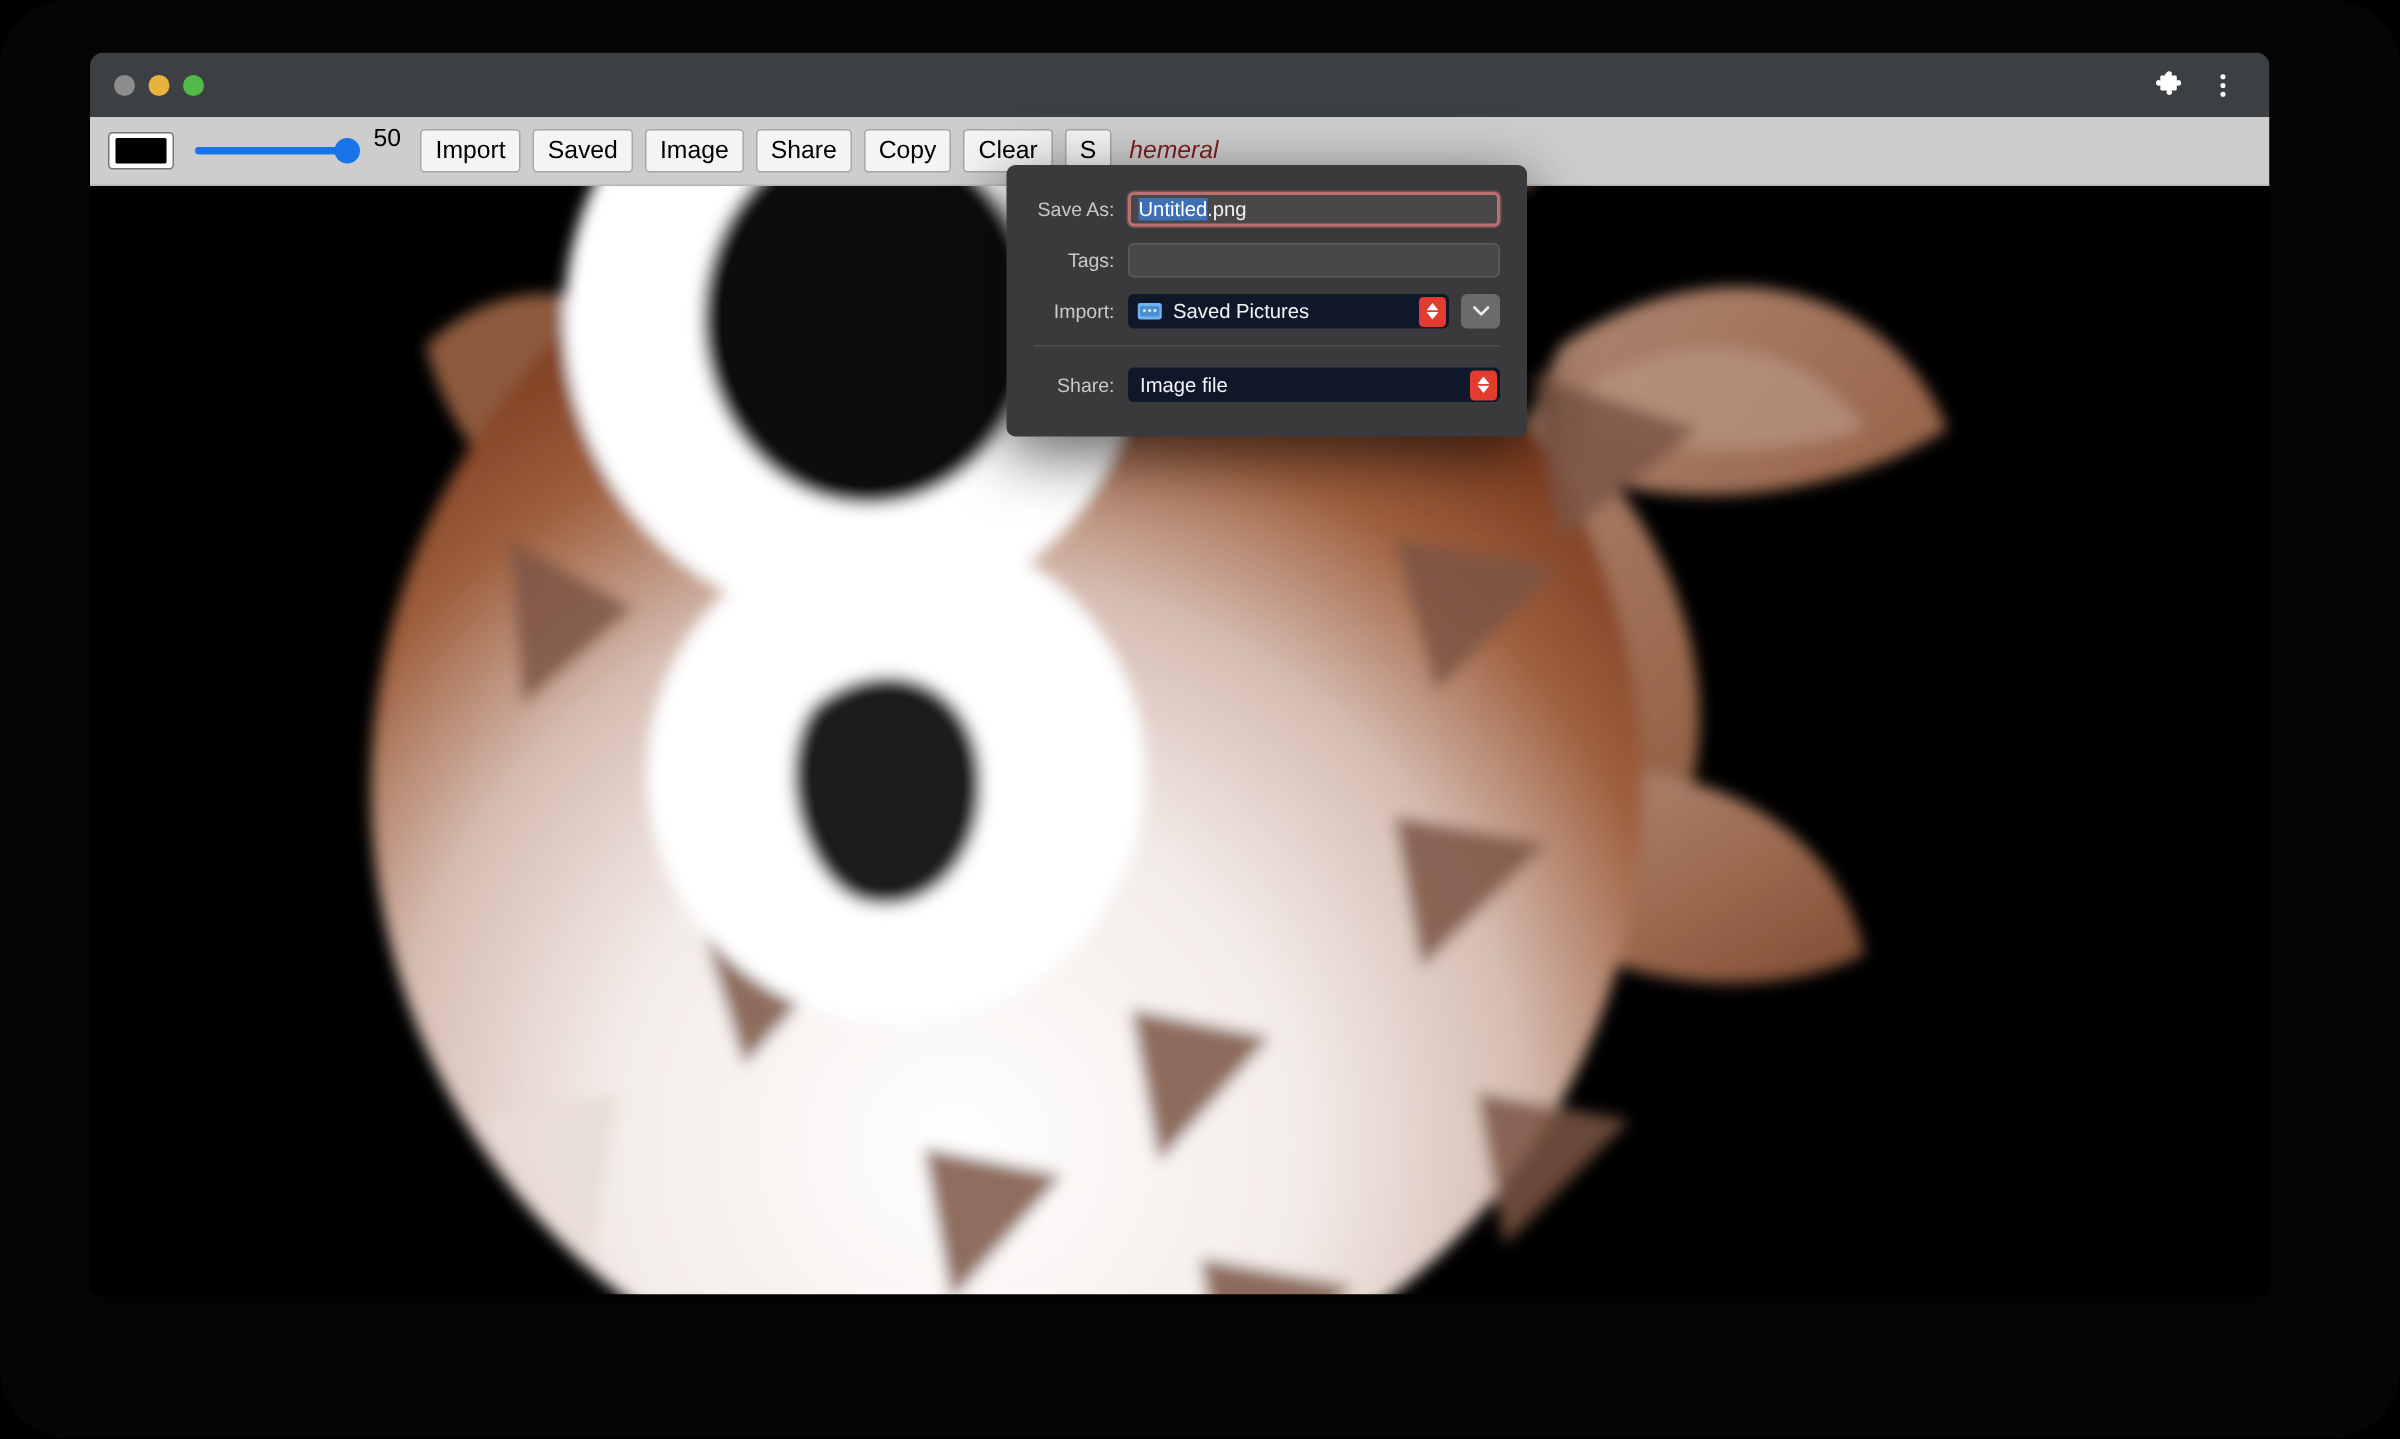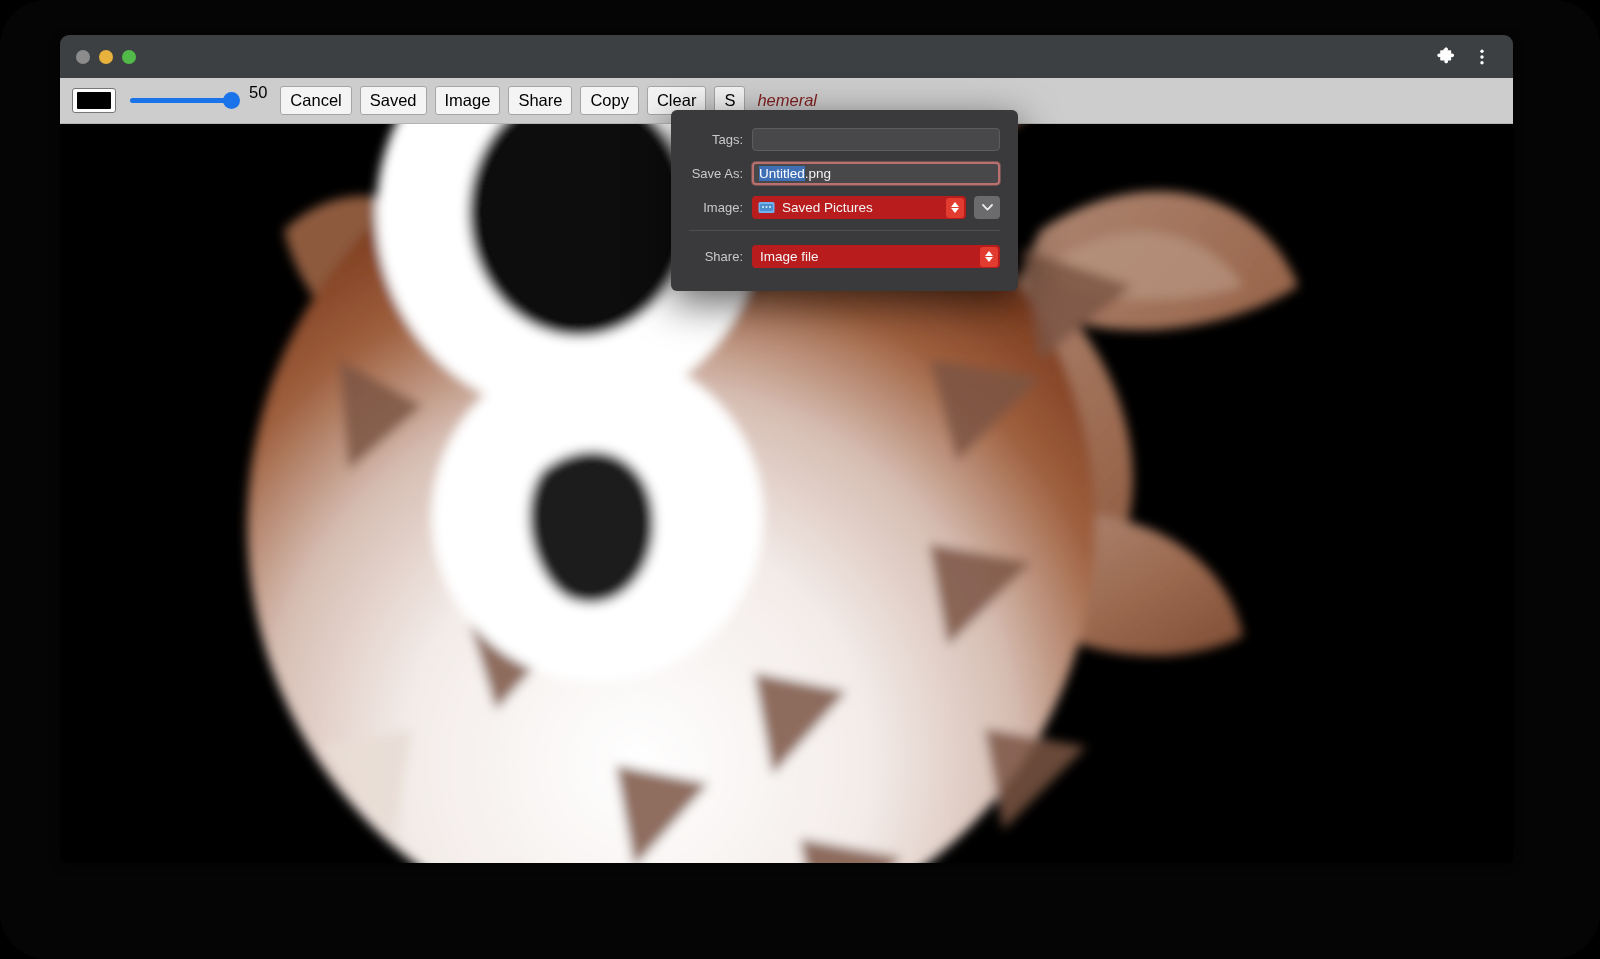--- a/index.html
+++ b/index.html
@@ -191,21 +191,21 @@
     border: 2px solid #b9706f;
     box-shadow: 0 0 0 1px rgba(185,112,111,.45);
   }
   .sel-text {
     background: #3f6fb5;
     color: #ffffff;
   }
   .popup-btn {
     flex: 1;
     height: 23px;
-    background: #b91c1c;
+    background: #0f172a;
     border-radius: 4px;
     display: flex;
     align-items: center;
     padding: 0 0 0 6px;
     color: #f4f4f6;
     font-size: 13.5px;
     position: relative;
     overflow: hidden;
     text-align: right;
   }
@@ -301,21 +301,21 @@
         <span class="inner"></span>
       </div>
 
       <div id="size-slider">
         <span class="track"></span>
         <span class="thumb"></span>
       </div>
 
       <span id="size-value">50</span>
 
-      <button class="tb-btn">Cancel</button>
+      <button class="tb-btn">Import</button>
       <button class="tb-btn">Saved</button>
       <button class="tb-btn">Image</button>
       <button class="tb-btn">Share</button>
       <button class="tb-btn">Copy</button>
       <button class="tb-btn">Clear</button>
       <button class="tb-btn">S</button>
 
       <span class="tb-check-label">hemeral</span>
     </div>
 
@@ -387,36 +387,36 @@
           <ellipse cx="48" cy="61" rx="18" ry="18" fill="#ffffff"></ellipse>
           <path d="M42 56 C47 52 53 54 54 60 C55 67 50 72 45 70 C41 68 39 60 42 56 Z" fill="#1c1c1c"></path>
         </g>
       </svg>
     </div>
 
     <div id="save-dialog">
       <div class="dlg-body">
 
         <div class="dlg-row">
-          <span class="dlg-label">Tags:</span>
-          <div class="dlg-field">
-            <span></span>
-          </div>
-        </div>
-
-        <div class="dlg-row">
           <span class="dlg-label">Save As:</span>
           <div class="dlg-field focused">
             <span class="sel-text">Untitled</span>
               <span>.png</span>
           </div>
         </div>
 
         <div class="dlg-row">
-          <span class="dlg-label">Image:</span>
+          <span class="dlg-label">Tags:</span>
+          <div class="dlg-field">
+            <span></span>
+          </div>
+        </div>
+
+        <div class="dlg-row">
+          <span class="dlg-label">Import:</span>
           <div class="popup-btn">
             <svg class="folder-icon" viewBox="0 0 17 13">
               <rect x="0.5" y="1" width="16" height="11" rx="1.6" fill="#6fb4ef"></rect>
               <rect x="2" y="3" width="13" height="7" rx="1" fill="#4b8fd1"></rect>
               <circle cx="5" cy="6" r="1" fill="#dff0ff"></circle>
               <circle cx="8.5" cy="6" r="1" fill="#dff0ff"></circle>
               <circle cx="12" cy="6" r="1" fill="#dff0ff"></circle>
             </svg>
             <span>Saved Pictures</span>
             <span class="stepper">

